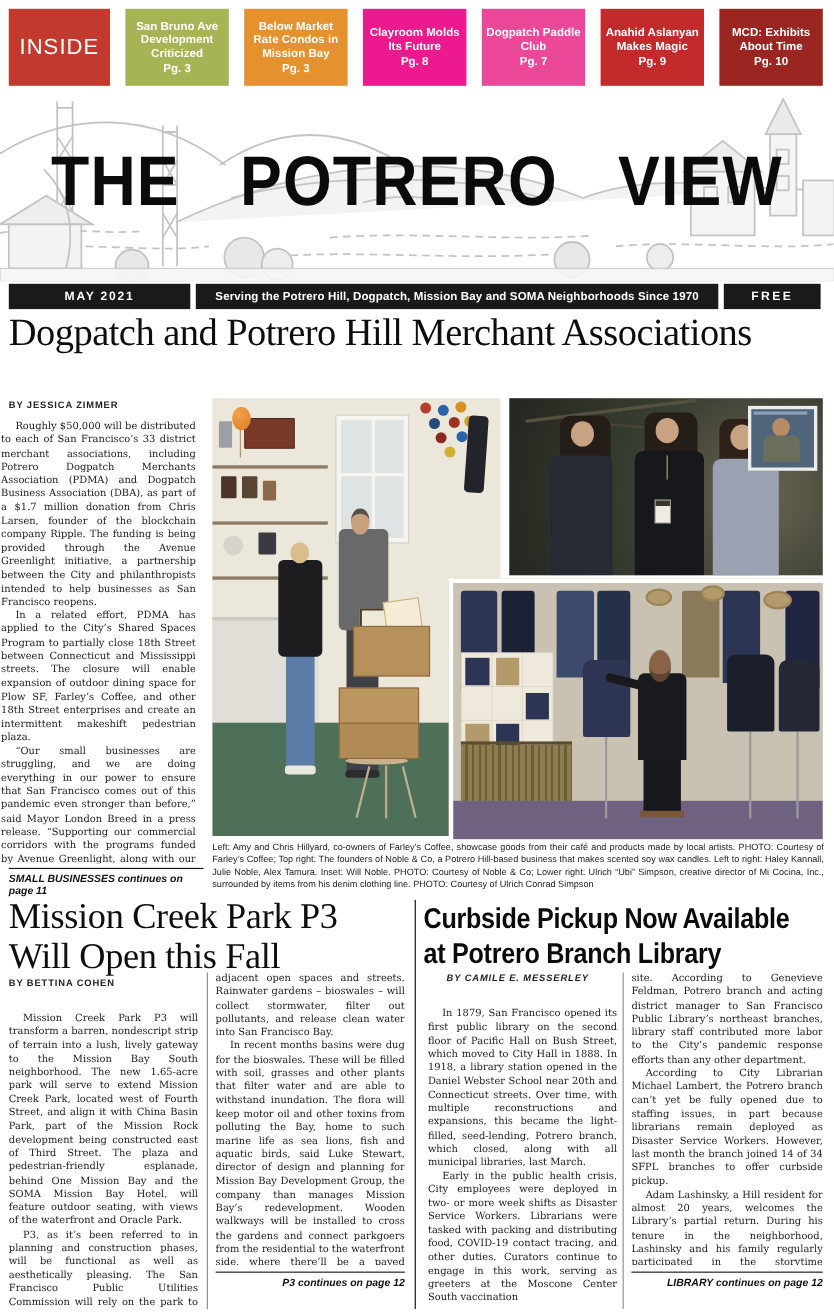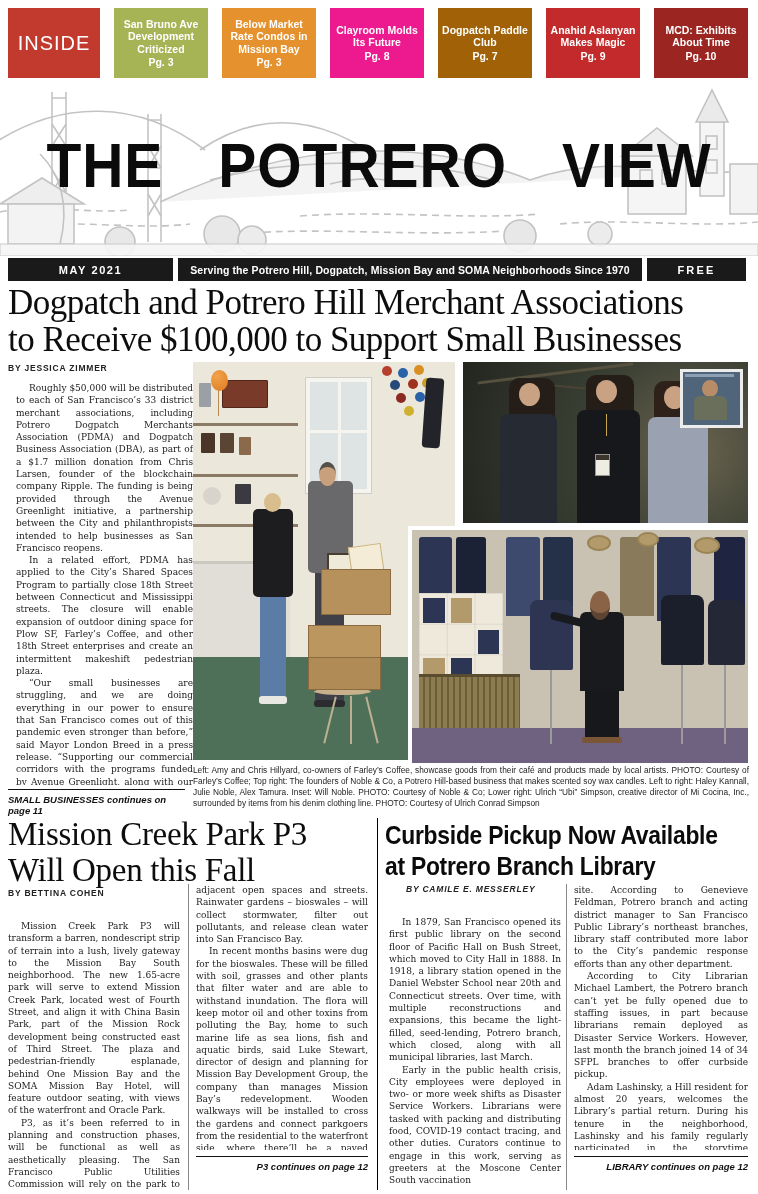--- a/index.html
+++ b/index.html
@@ -21,21 +21,21 @@
   .mast-title{position:absolute;top:44px;left:0;width:758px;text-align:center;
       font-size:57px;font-weight:900;letter-spacing:1px;word-spacing:38px;color:#0b0b0b;
       transform:scale(1.0,1.12);transform-origin:center top;white-space:nowrap;}
 
   
   .info-bar{position:absolute;top:258px;left:8px;width:738px;height:23px;display:flex;gap:5px;}
   .info-seg{background:#1a1a1a;color:#fff;display:flex;align-items:center;justify-content:center;
       font-weight:bold;}
   .seg-date{width:165px;font-size:11px;letter-spacing:1.6px;text-align:right;}
   .seg-tagline{flex:1;font-size:10.5px;letter-spacing:.1px;}
-  .seg-free{width:99px;font-size:11px;letter-spacing:2.2px;}
+  .seg-free{width:88px;font-size:11px;letter-spacing:2.2px;}
 
   
   .serif-head{font-family:"Liberation Serif",serif;font-weight:400;color:#0d0d0d;}
   .lead-head{position:absolute;top:284px;left:8px;font-size:35px;line-height:37px;letter-spacing:-.5px;}
   .lead-head span{display:block;white-space:nowrap;}
   .byline{position:absolute;font-size:8.5px;font-weight:bold;letter-spacing:.8px;color:#222;}
   .body-col{position:absolute;overflow:hidden;font-family:"DejaVu Serif",serif;
       font-size:9px;line-height:12.3px;text-align:justify;color:#1b1b1b;}
   .body-col p{margin:0;text-indent:13px;}
   .body-col p.noindent{text-indent:0;}
@@ -137,21 +137,21 @@
       <span class="t-page">Pg. 3</span>
     </div>
     <div class="teaser" style="background: rgb(229, 145, 45);">
       <span>Below Market Rate Condos in Mission Bay</span>
       <span class="t-page">Pg. 3</span>
     </div>
     <div class="teaser" style="background: rgb(236, 26, 142);">
       <span>Clayroom Molds Its Future</span>
       <span class="t-page">Pg. 8</span>
     </div>
-    <div class="teaser" style="background: #a16207;">
+    <div class="teaser" style="background: #ec4899;">
       <span>Dogpatch Paddle Club</span>
       <span class="t-page">Pg. 7</span>
     </div>
     <div class="teaser" style="background: rgb(194, 42, 43);">
       <span>Anahid Aslanyan Makes Magic</span>
       <span class="t-page">Pg. 9</span>
     </div>
     <div class="teaser" style="background: rgb(154, 37, 33);">
       <span>MCD: Exhibits About Time</span>
       <span class="t-page">Pg. 10</span>
@@ -199,25 +199,24 @@
   </div>
 
   <div class="info-bar">
     <div class="info-seg seg-date">MAY 2021</div>
     <div class="info-seg seg-tagline">Serving the Potrero Hill, Dogpatch, Mission Bay and SOMA Neighborhoods Since 1970</div>
     <div class="info-seg seg-free">FREE</div>
   </div>
 
   <h1 class="lead-head serif-head" style="margin:0;">
     <span>Dogpatch and Potrero Hill Merchant Associations</span>
-    <span>to Receive $100,000 to Support Small Businesses</span>
   </h1>
   <div class="byline" style="left:8px;top:363px;">BY JESSICA ZIMMER</div>
 
-  <div class="body-col" style="left:16px;top:382px;width:177px;height:403px;">
+  <div class="body-col" style="left:1px;top:382px;width:177px;height:403px;">
     <p>Roughly $50,000 will be distributed to each of San Francisco’s 33 district merchant associations, including Potrero Dogpatch Merchants Association (PDMA) and Dogpatch Business Association (DBA), as part of a $1.7 million donation from Chris Larsen, founder of the blockchain company Ripple. The funding is being provided through the Avenue Greenlight initiative, a partnership between the City and philanthropists intended to help businesses as San Francisco reopens.</p>
     <p>In a related effort, PDMA has applied to the City’s Shared Spaces Program to partially close 18th Street between Connecticut and Mississippi streets. The closure will enable expansion of outdoor dining space for Plow SF, Farley’s Coffee, and other 18th Street enterprises and create an intermittent makeshift pedestrian plaza.</p>
     <p>“Our small businesses are struggling, and we are doing everything in our power to ensure that San Francisco comes out of this pandemic even stronger than before,” said Mayor London Breed in a press release. “Supporting our commercial corridors with the programs funded by Avenue Greenlight, along with our ongoing City invest-</p>
   </div>
   <div class="contin-rule" style="left:8px;top:789px;width:177px;"></div>
   <div class="contin" style="left:8px;top:794px;width:177px;">SMALL BUSINESSES continues on page 11</div>
 
   <div class="photo ph-farleys">
     <div class="abs fa-shelf">
       <div class="sline" style="top:32%;"></div>

